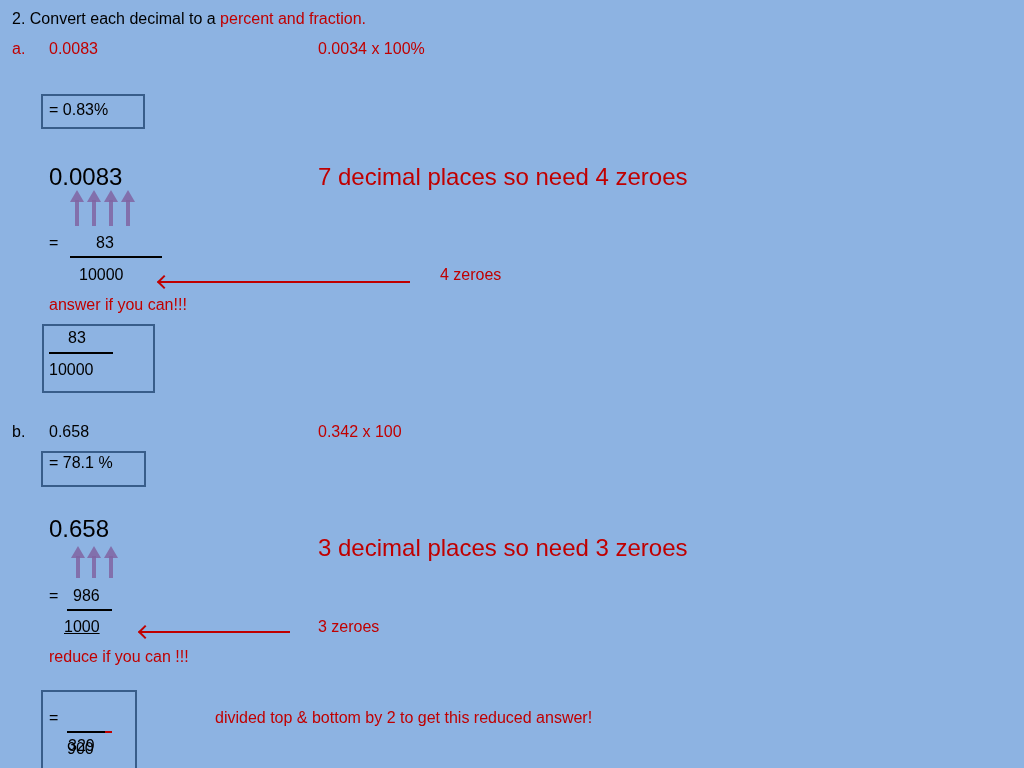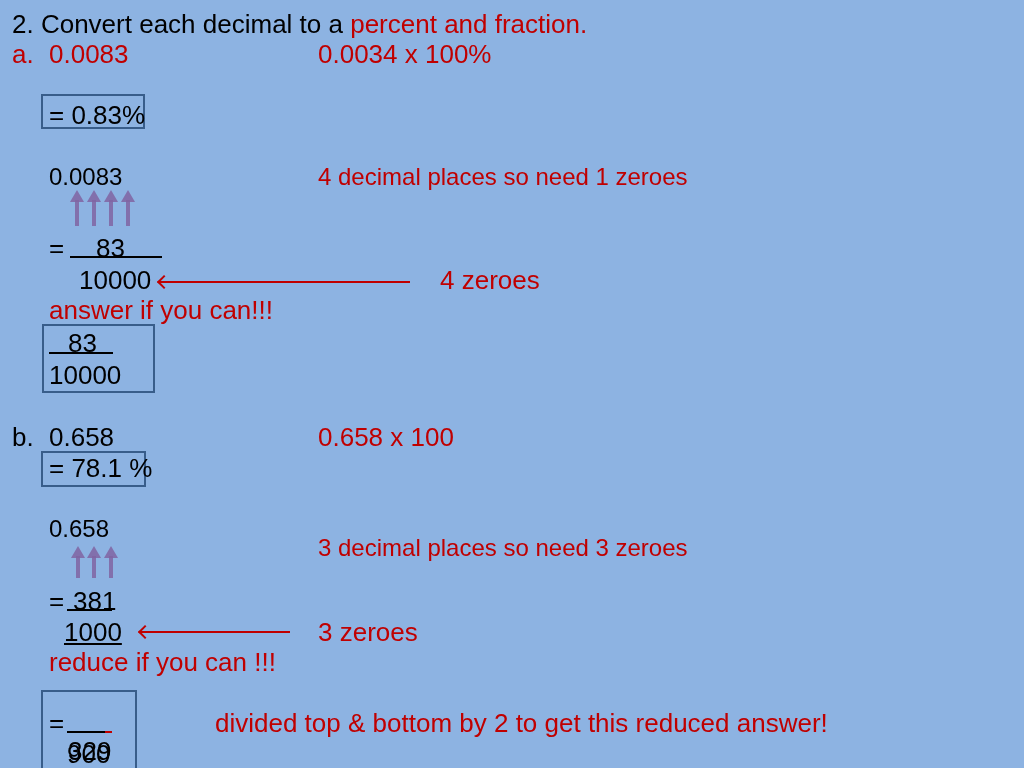--- a/index.html
+++ b/index.html
@@ -4,21 +4,21 @@
 <style>
   html, body { margin:0; padding:0; }
   body {
     width:1024px; height:768px; overflow:hidden;
     background:#8db3e2;
     font-family: "Liberation Sans", "DejaVu Sans", sans-serif;
     position:relative; color:#000;
   }
   .t { position:absolute; white-space:nowrap; line-height:1; }
   .red { color:#c00000; }
-  .s20 { font-size:26px; }
+  .s20 { font-size:16px; }
   .s24 { font-size:24px; }
   .box { position:absolute; border:2px solid #385d8a; box-sizing:border-box; }
   .hline { position:absolute; height:2px; background:#000; }
   .rline { position:absolute; height:1.5px; background:#c00000; }
   .arrowhead-red {
     position:absolute; width:0; height:0;
     border-right:2px solid #c00000; border-bottom:2px solid #c00000;
     width:8px; height:8px; transform:rotate(135deg);
   }
   .purple-arrow { position:absolute; width:14px; }
@@ -34,21 +34,21 @@
 </div>
 
 <div class="t s20 red" style="left:12px;top:41px;">a.</div>
 <div class="t s20 red" style="left:49px;top:41px;">0.0083</div>
 <div class="t s20 red" style="left:318px;top:41px;">0.0034 x 100%</div>
 
 <div class="box" style="left:41px;top:94px;width:104px;height:35px;"></div>
 <div class="t s20" style="left:49px;top:102px;">= 0.83%</div>
 
 <div class="t s24" style="left:49px;top:165px;">0.0083</div>
-<div class="t s24 red" style="left:318px;top:165px;">4 decimal places so need 1 zeroes</div>
+<div class="t s24 red" style="left:318px;top:165px;">7 decimal places so need 4 zeroes</div>
 
 <div class="purple-arrow" style="left:70px;top:190px;height:40px;">
     <div class="head"></div>
     <div class="shaft"></div>
   </div>
 <div class="purple-arrow" style="left:87px;top:190px;height:40px;">
     <div class="head"></div>
     <div class="shaft"></div>
   </div>
 <div class="purple-arrow" style="left:104px;top:190px;height:40px;">
@@ -71,21 +71,21 @@
 
 <div class="t s20 red" style="left:49px;top:297px;">answer if you can!!!</div>
 
 <div class="box" style="left:42px;top:324px;width:113px;height:69px;"></div>
 <div class="t s20" style="left:68px;top:330px;">83</div>
 <div class="hline" style="left:49px;top:352px;width:64px;height:1.5px;"></div>
 <div class="t s20" style="left:49px;top:362px;">10000</div>
 
 <div class="t s20" style="left:12px;top:424px;">b.</div>
 <div class="t s20" style="left:49px;top:424px;">0.658</div>
-<div class="t s20 red" style="left:318px;top:424px;">0.658 x 100</div>
+<div class="t s20 red" style="left:318px;top:424px;">0.342 x 100</div>
 
 <div class="box" style="left:41px;top:451px;width:105px;height:36px;"></div>
 <div class="t s20" style="left:49px;top:455px;">= 78.1 %</div>
 
 <div class="t s24" style="left:49px;top:517px;">0.658</div>
 <div class="t s24 red" style="left:318px;top:536px;">3 decimal places so need 3 zeroes</div>
 
 <div class="purple-arrow" style="left:71px;top:546px;height:36px;">
     <div class="head"></div>
     <div class="shaft" style="height:22px;"></div>
@@ -93,21 +93,21 @@
 <div class="purple-arrow" style="left:87px;top:546px;height:36px;">
     <div class="head"></div>
     <div class="shaft" style="height:22px;"></div>
   </div>
 <div class="purple-arrow" style="left:104px;top:546px;height:36px;">
     <div class="head"></div>
     <div class="shaft" style="height:22px;"></div>
   </div>
 
 <div class="t s20" style="left:49px;top:588px;">=</div>
-<div class="t s20" style="left:73px;top:588px;">381</div>
+<div class="t s20" style="left:73px;top:588px;">986</div>
 <div class="hline" style="left:67px;top:609px;width:45px;height:1.5px;"></div>
 <div class="t s20" style="left:64px;top:619px;text-decoration:underline;">1000</div>
 
 <div class="rline" style="left:139px;top:631px;width:151px;"></div>
 <div class="arrowhead-red" style="left:140px;top:627px;"></div>
 <div class="t s20 red" style="left:318px;top:619px;">3 zeroes</div>
 
 <div class="t s20 red" style="left:49px;top:649px;">reduce if you can !!!</div>
 
 <div class="box" style="left:41px;top:690px;width:96px;height:78px;border-bottom:none;"></div>

